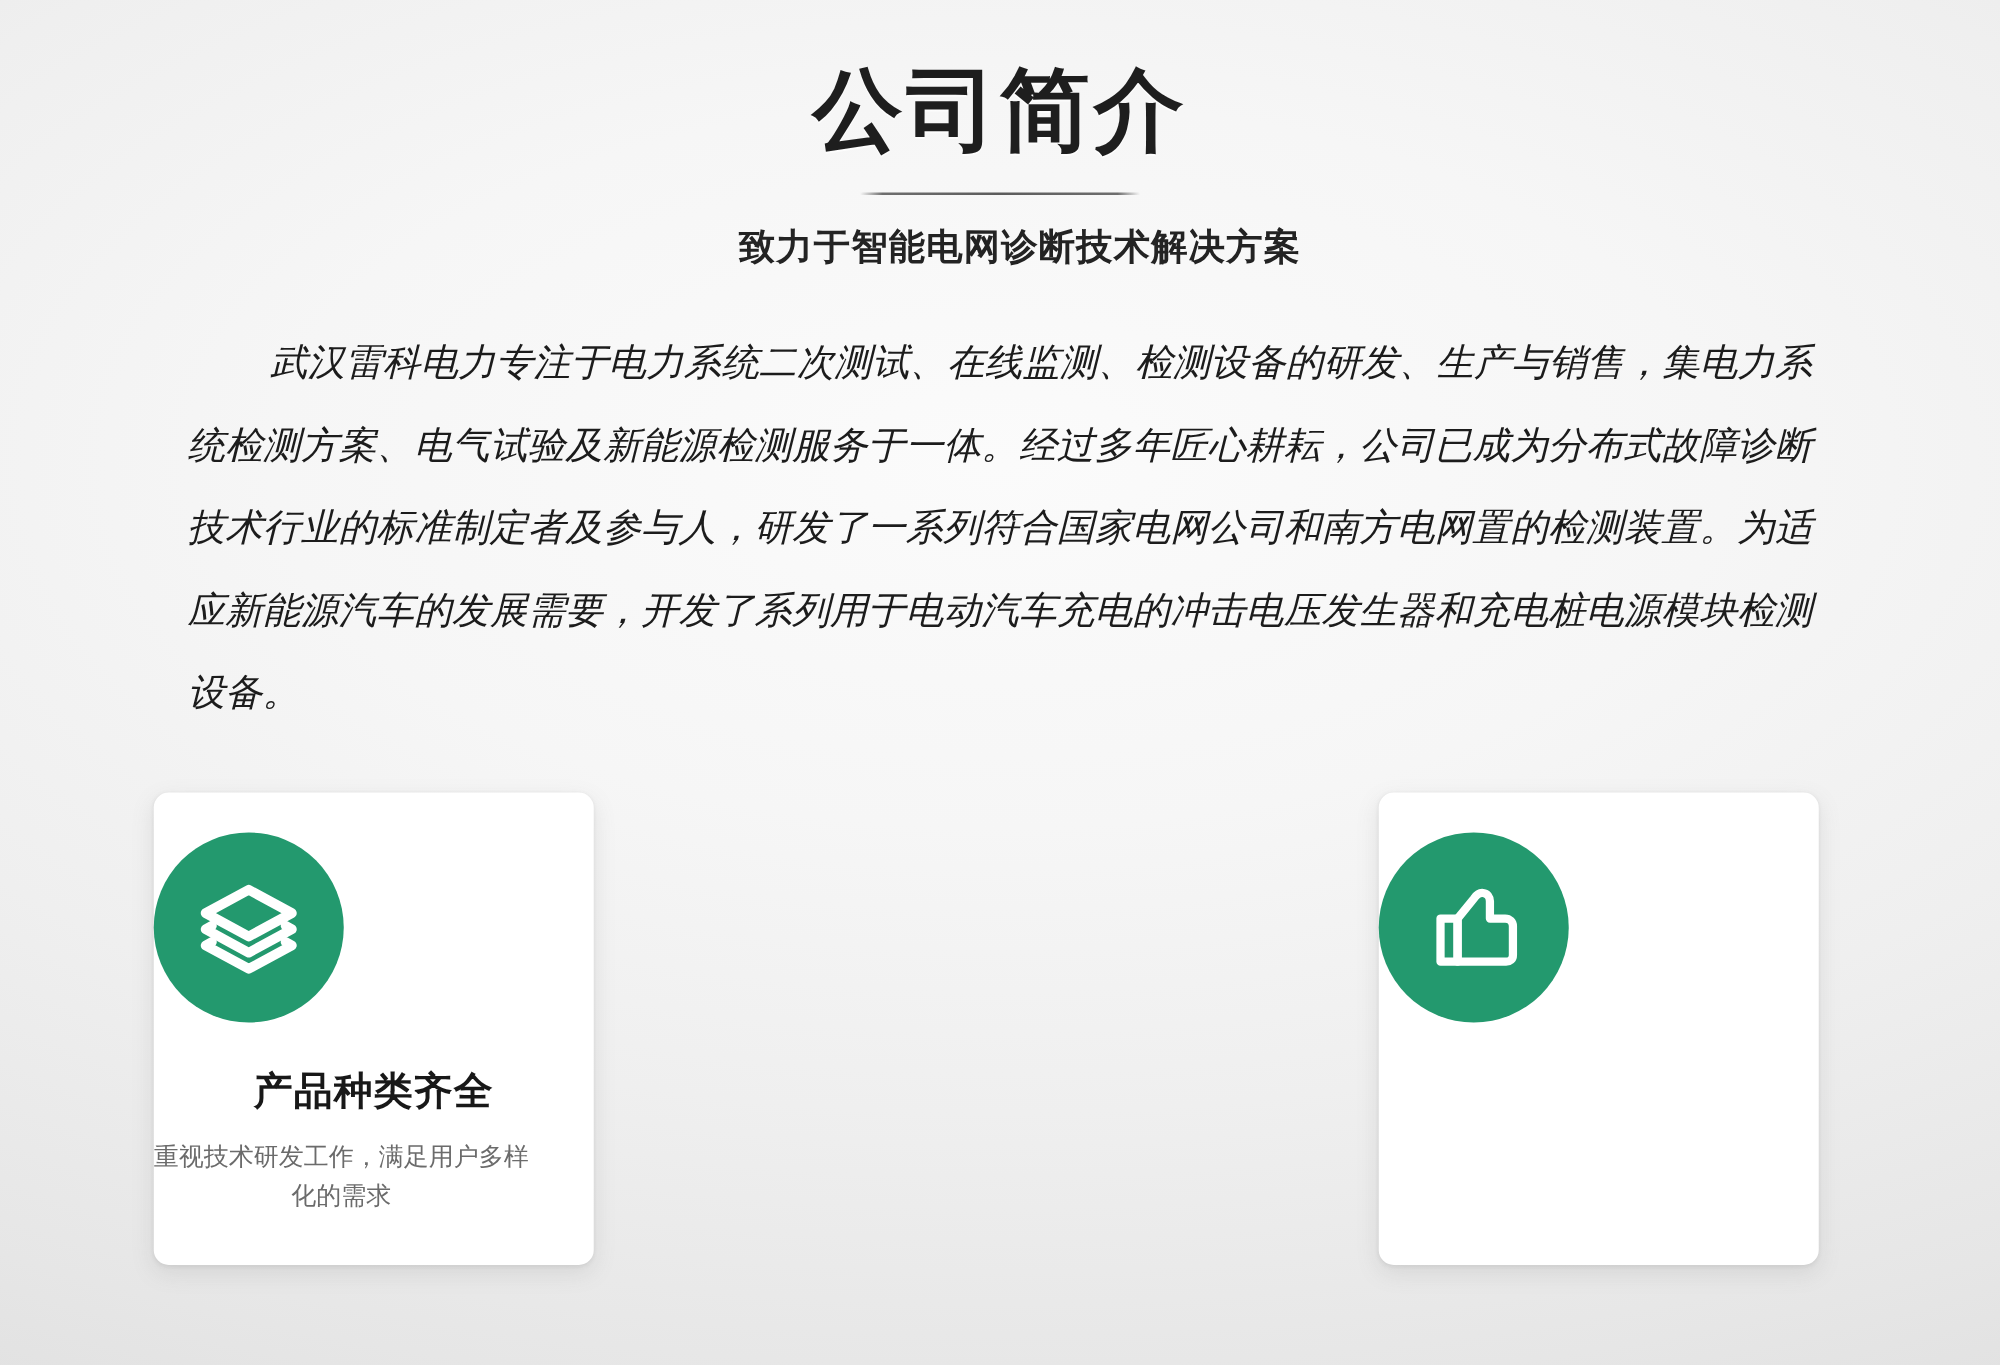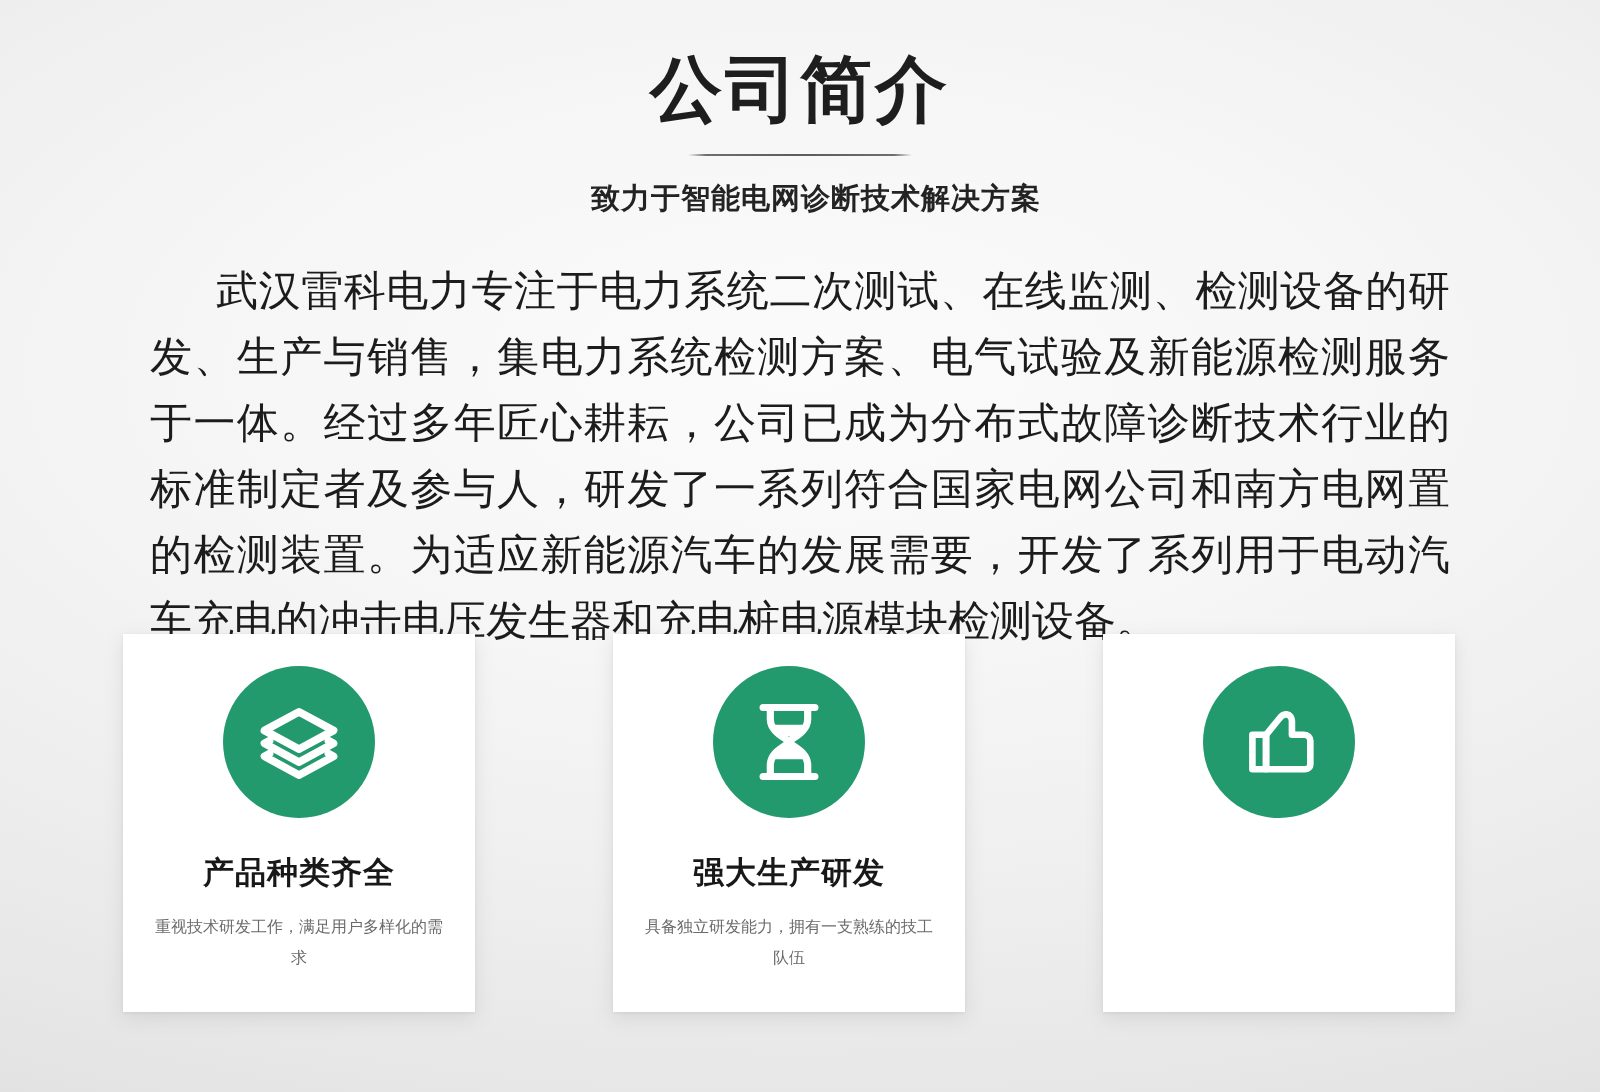--- a/index.html
+++ b/index.html
@@ -59,49 +59,49 @@
     color: #232323;
     padding-left: 32px;
   }
 
   
   #intro-paragraph {
     position: absolute;
     left: 150px;
     top: 258px;
     width: 1300px;
-    font-size: 42px;
+    font-size: 30px;
     line-height: 66px;
     color: #1c1c1c;
     text-align: justify;
     text-indent: 66px;
     letter-spacing: 0px;
     word-break: break-all;
+    font-style: italic;
   }
 
   
   #cards {
     position: absolute;
     left: 123px;
     top: 634px;
     width: 1332px;
     height: 378px;
     display: flex;
     justify-content: space-between;
   }
 
   .card {
     width: 352px;
     height: 378px;
     background: #ffffff;
-    border-radius: 0;
+    border-radius: 12px;
     box-shadow: 0 6px 18px rgba(120,120,120,0.16), 0 1px 3px rgba(120,120,120,0.12);
     display: flex;
     flex-direction: column;
-    align-items: center;
     padding-top: 32px;
   }
 
   .card-icon-circle {
     width: 152px;
     height: 152px;
     border-radius: 50%;
     display: flex;
     align-items: center;
     justify-content: center;
@@ -116,21 +116,21 @@
     line-height: 40px;
     font-weight: 700;
     letter-spacing: 1px;
     color: #181818;
     text-align: center;
   }
 
   .card-desc {
     margin-top: 18px;
     width: 300px;
-    font-size: 16px;
+    font-size: 20px;
     line-height: 31px;
     color: #6b6b6b;
     text-align: center;
   }
 </style>
 </head>
 <body>
 
 <div id="page">
 
@@ -153,38 +153,20 @@
               <path d="M11.5 31 L8 33 L32 46 L56 33 L52.5 31"></path>
               <path d="M11.5 40 L8 42 L32 55 L56 42 L52.5 40"></path>
             </g>
           </svg>
         </span>
       </div>
       <div class="card-title">产品种类齐全</div>
       <div class="card-desc">重视技术研发工作，满足用户多样化的需求</div>
     </div>
 
-    <div class="card">
-      <div class="card-icon-circle" style="background:#23996e;">
-        <span>
-          <svg width="92" height="92" viewBox="0 0 64 64" aria-hidden="true">
-            <g fill="none" stroke="#ffffff" stroke-width="5" stroke-linejoin="round" stroke-linecap="round">
-              <path d="M14 8 H50"></path>
-              <path d="M14 56 H50"></path>
-              <path d="M19 8 V16 C19 26 32 30 32 32 C32 34 19 38 19 48 V56"></path>
-              <path d="M45 8 V16 C45 26 32 30 32 32 C32 34 45 38 45 48 V56"></path>
-            </g>
-            <path d="M22 44 C24 38 29 35 32 35 C35 35 40 38 42 44 Z" fill="#ffffff"></path>
-            <path d="M22 20 C24 25 29 28 32 28 C35 28 40 25 42 20 Z" fill="#ffffff"></path>
-          </svg>
-        </span>
-      </div>
-      <div class="card-title">强大生产研发</div>
-      <div class="card-desc">具备独立研发能力，拥有一支熟练的技工队伍</div>
-    </div>
 
     <div class="card">
       <div class="card-icon-circle" style="background:#23996e;">
         <span>
           <svg width="92" height="92" viewBox="0 0 64 64" aria-hidden="true">
             <g fill="none" stroke="#ffffff" stroke-width="4.6" stroke-linejoin="round" stroke-linecap="round">
               <path d="M23 27 L32 16 C33.5 13.8 35 12.5 37.2 12.8 C39.6 13.1 41 15 41 17.4 L41 27 L49.5 27 C52 27 53.8 28.8 53.8 31.2 L53.8 47.4 C53.8 49.6 52.1 51 50 51 L23 51 Z"></path>
               <path d="M23 27 L13.5 27 L13.5 51 L23 51 Z"></path>
             </g>
           </svg>

